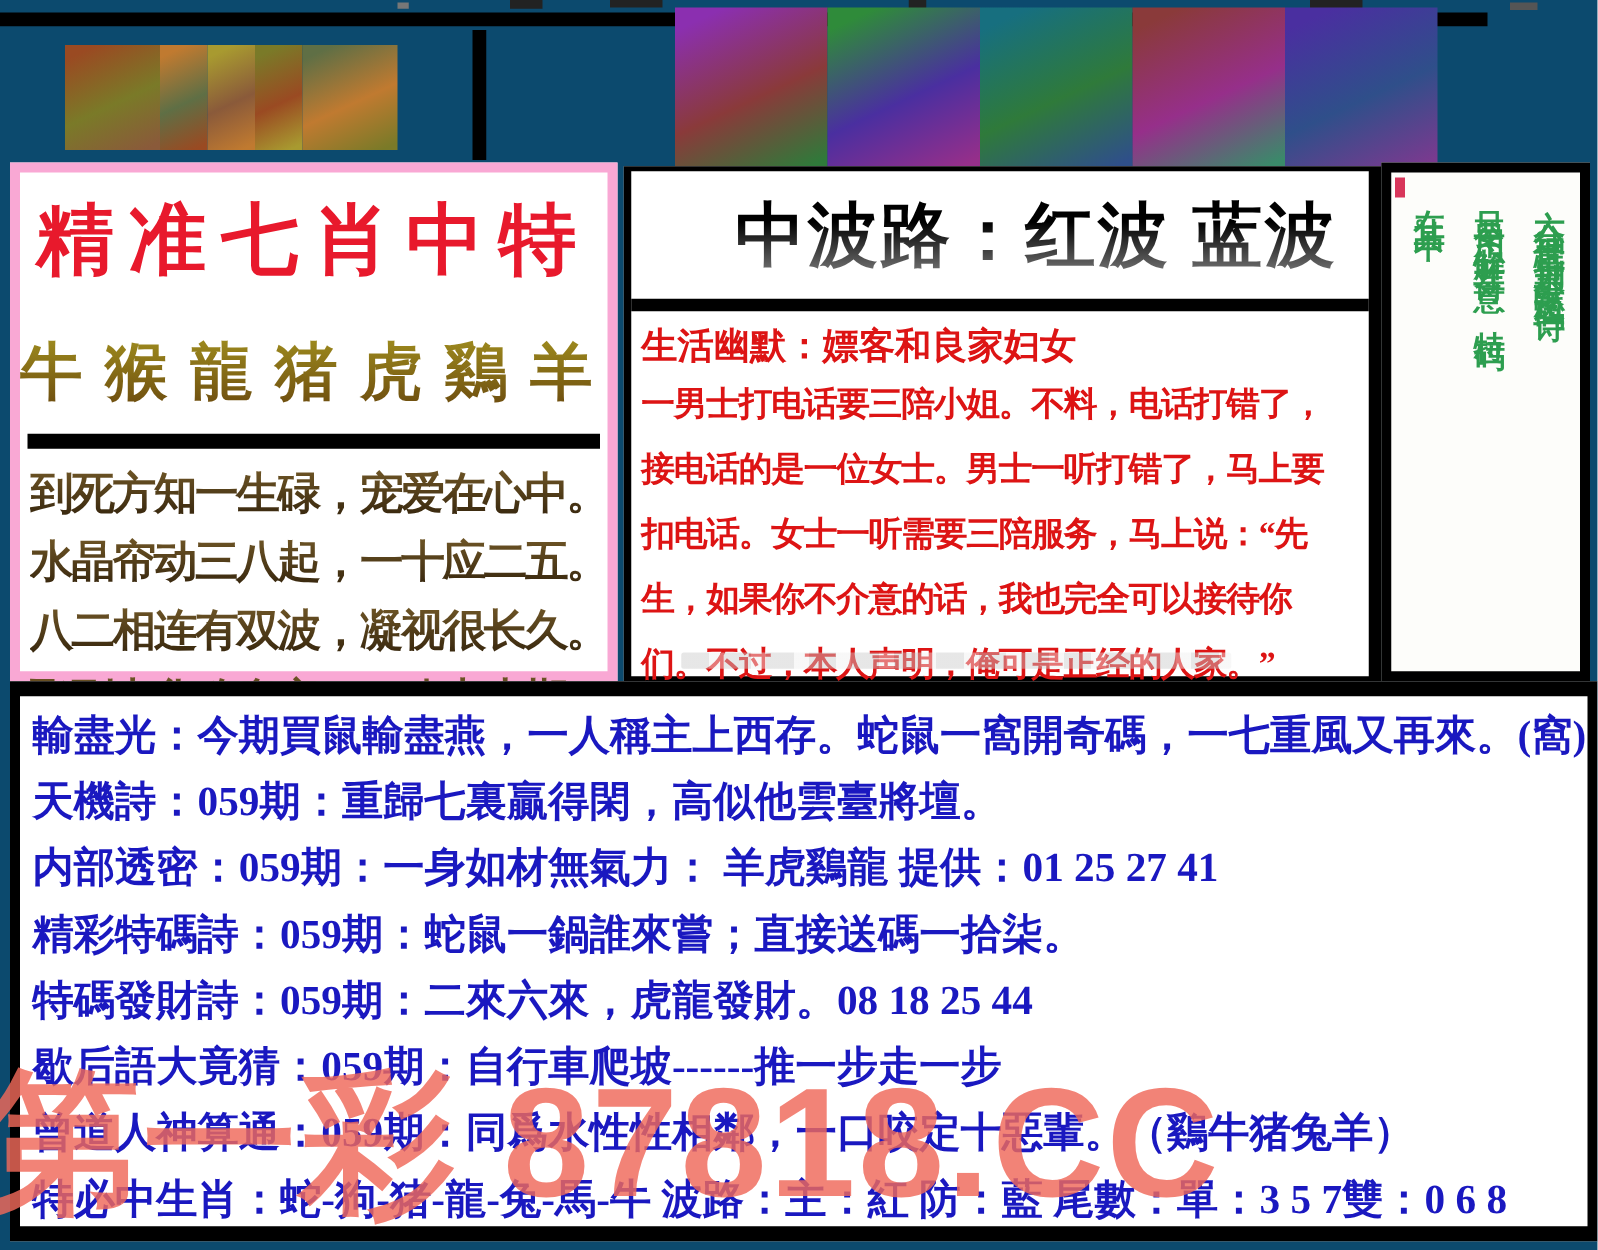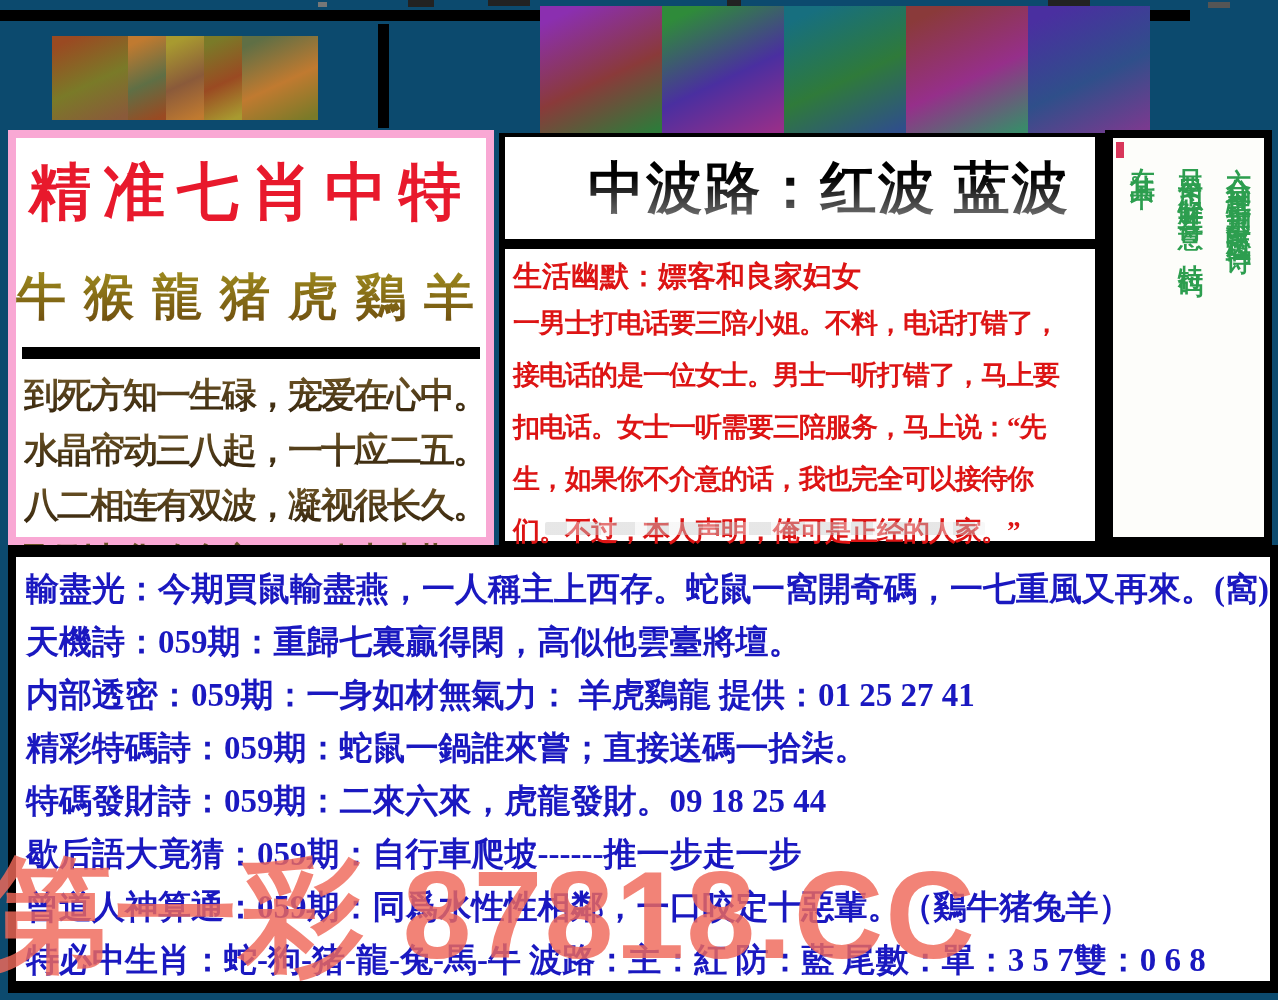--- a/index.html
+++ b/index.html
@@ -129,21 +129,21 @@
       <div class="rp-col">只要用心解开诗意，特码</div>
       <div class="rp-col">在其中。</div>
     </div>
   </div>
 
   <div class="bottom-panel">
     <div class="bp-line">輸盡光：今期買鼠輸盡燕，一人稱主上西存。蛇鼠一窩開奇碼，一七重風又再來。(窩)</div>
     <div class="bp-line">天機詩：059期：重歸七裏贏得閑，高似他雲臺將壇。</div>
     <div class="bp-line">内部透密：059期：一身如材無氣力： 羊虎鷄龍 提供：01 25 27 41</div>
     <div class="bp-line">精彩特碼詩：059期：蛇鼠一鍋誰來嘗；直接送碼一拾柒。</div>
-    <div class="bp-line">特碼發財詩：059期：二來六來，虎龍發財。09 18 25 44</div>
+    <div class="bp-line">特碼發財詩：059期：二來六來，虎龍發財。08 18 25 44</div>
     <div class="bp-line">歇后語大竟猜：059期：自行車爬坡------推一步走一步</div>
     <div class="bp-line">曾道人神算通：059期：同爲水性性相鄰，一口咬定十惡輩。（鷄牛猪兔羊）</div>
     <div class="bp-line">特必中生肖：蛇-狗-猪-龍-兔-馬-牛 波路：主：紅 防：藍 尾數：單：3 5 7雙：0 6 8</div>
   </div>
 
   <div class="watermark">第一彩 87818.CC</div>
 
 </div>
 
 </body></html>

